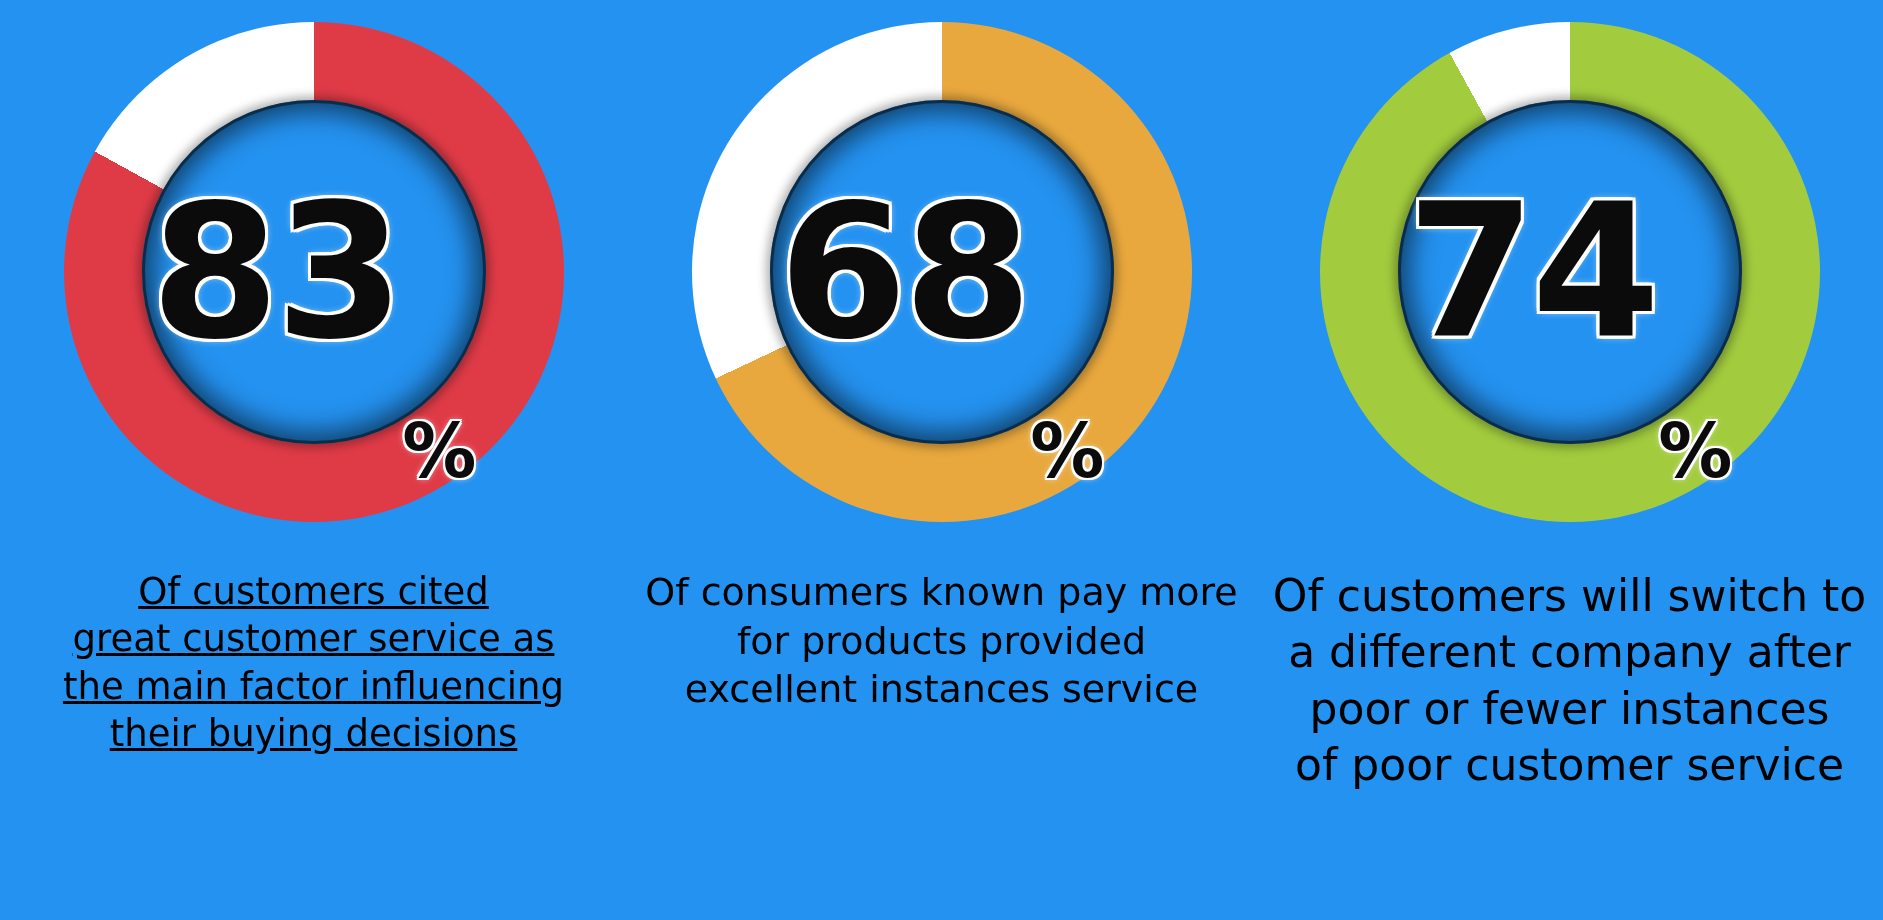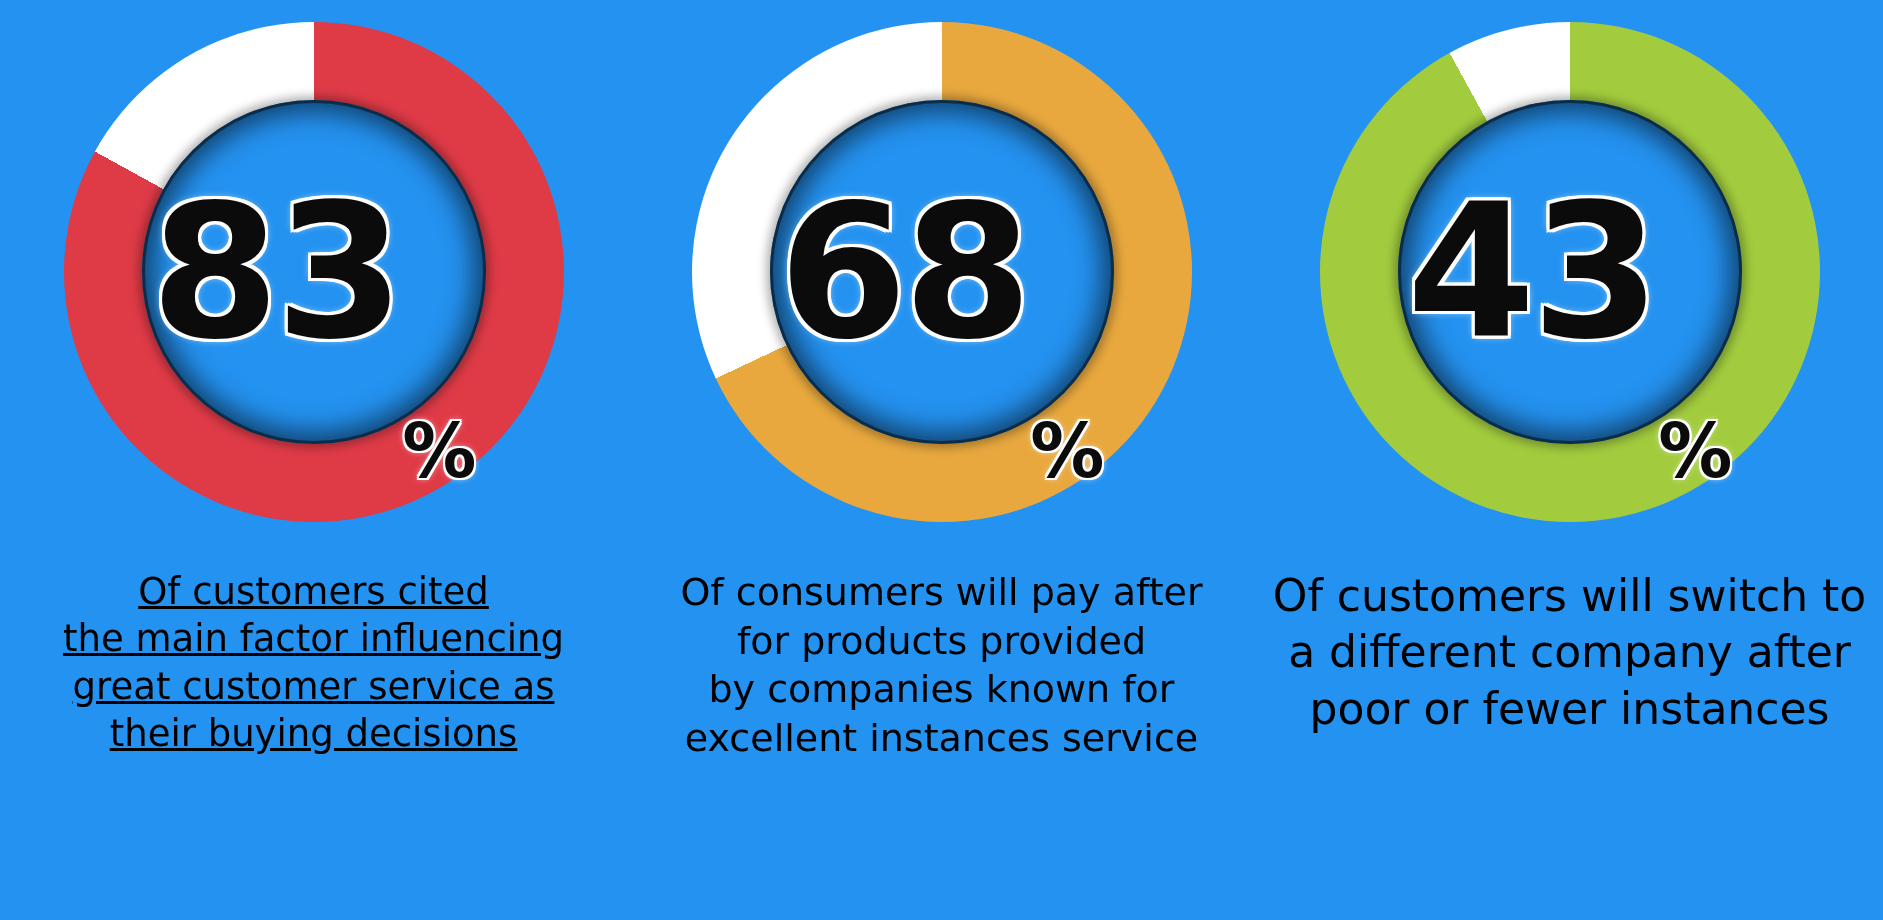--- a/index.html
+++ b/index.html
@@ -132,52 +132,52 @@
     <div class="donut-wrap">
       <div class="donut-ring" style="background: conic-gradient(rgb(223, 59, 71) 0deg, rgb(223, 59, 71) 298.8deg, rgb(255, 255, 255) 298.8deg, rgb(255, 255, 255) 360deg);"></div>
       <div class="donut-hole" style="background: rgb(36, 146, 240);"></div>
       <div class="donut-value">
         <span class="value-number">83</span>
         <span class="value-percent">%</span>
       </div>
     </div>
     <div class="caption">
       <span class="caption-line">Of customers cited</span>
+      <span class="caption-line">great customer service as</span>
       <span class="caption-line">the main factor influencing</span>
-      <span class="caption-line">great customer service as</span>
       <span class="caption-line">their buying decisions</span>
     </div>
   </div>
 
   <div class="stat-column col-2">
     <div class="donut-wrap">
       <div class="donut-ring" style="background: conic-gradient(rgb(232, 168, 62) 0deg, rgb(232, 168, 62) 244.8deg, rgb(255, 255, 255) 244.8deg, rgb(255, 255, 255) 360deg);"></div>
       <div class="donut-hole" style="background: rgb(36, 146, 240);"></div>
       <div class="donut-value">
         <span class="value-number">68</span>
         <span class="value-percent">%</span>
       </div>
     </div>
     <div class="caption">
-      <span class="caption-line">Of consumers will pay after</span>
+      <span class="caption-line">Of consumers known pay more</span>
       <span class="caption-line">for products provided</span>
-      <span class="caption-line">by companies known for</span>
       <span class="caption-line">excellent instances service</span>
     </div>
   </div>
 
   <div class="stat-column col-3">
     <div class="donut-wrap">
       <div class="donut-ring" style="background: conic-gradient(rgb(162, 204, 62) 0deg, rgb(162, 204, 62) 331.2deg, rgb(255, 255, 255) 331.2deg, rgb(255, 255, 255) 360deg);"></div>
       <div class="donut-hole" style="background: rgb(36, 146, 240);"></div>
       <div class="donut-value">
-        <span class="value-number">43</span>
+        <span class="value-number">74</span>
         <span class="value-percent">%</span>
       </div>
     </div>
     <div class="caption">
       <span class="caption-line">Of customers will switch to</span>
       <span class="caption-line">a different company after</span>
       <span class="caption-line">poor or fewer instances</span>
+      <span class="caption-line">of poor customer service</span>
     </div>
   </div>
 
 </div>
 
 </body></html>

